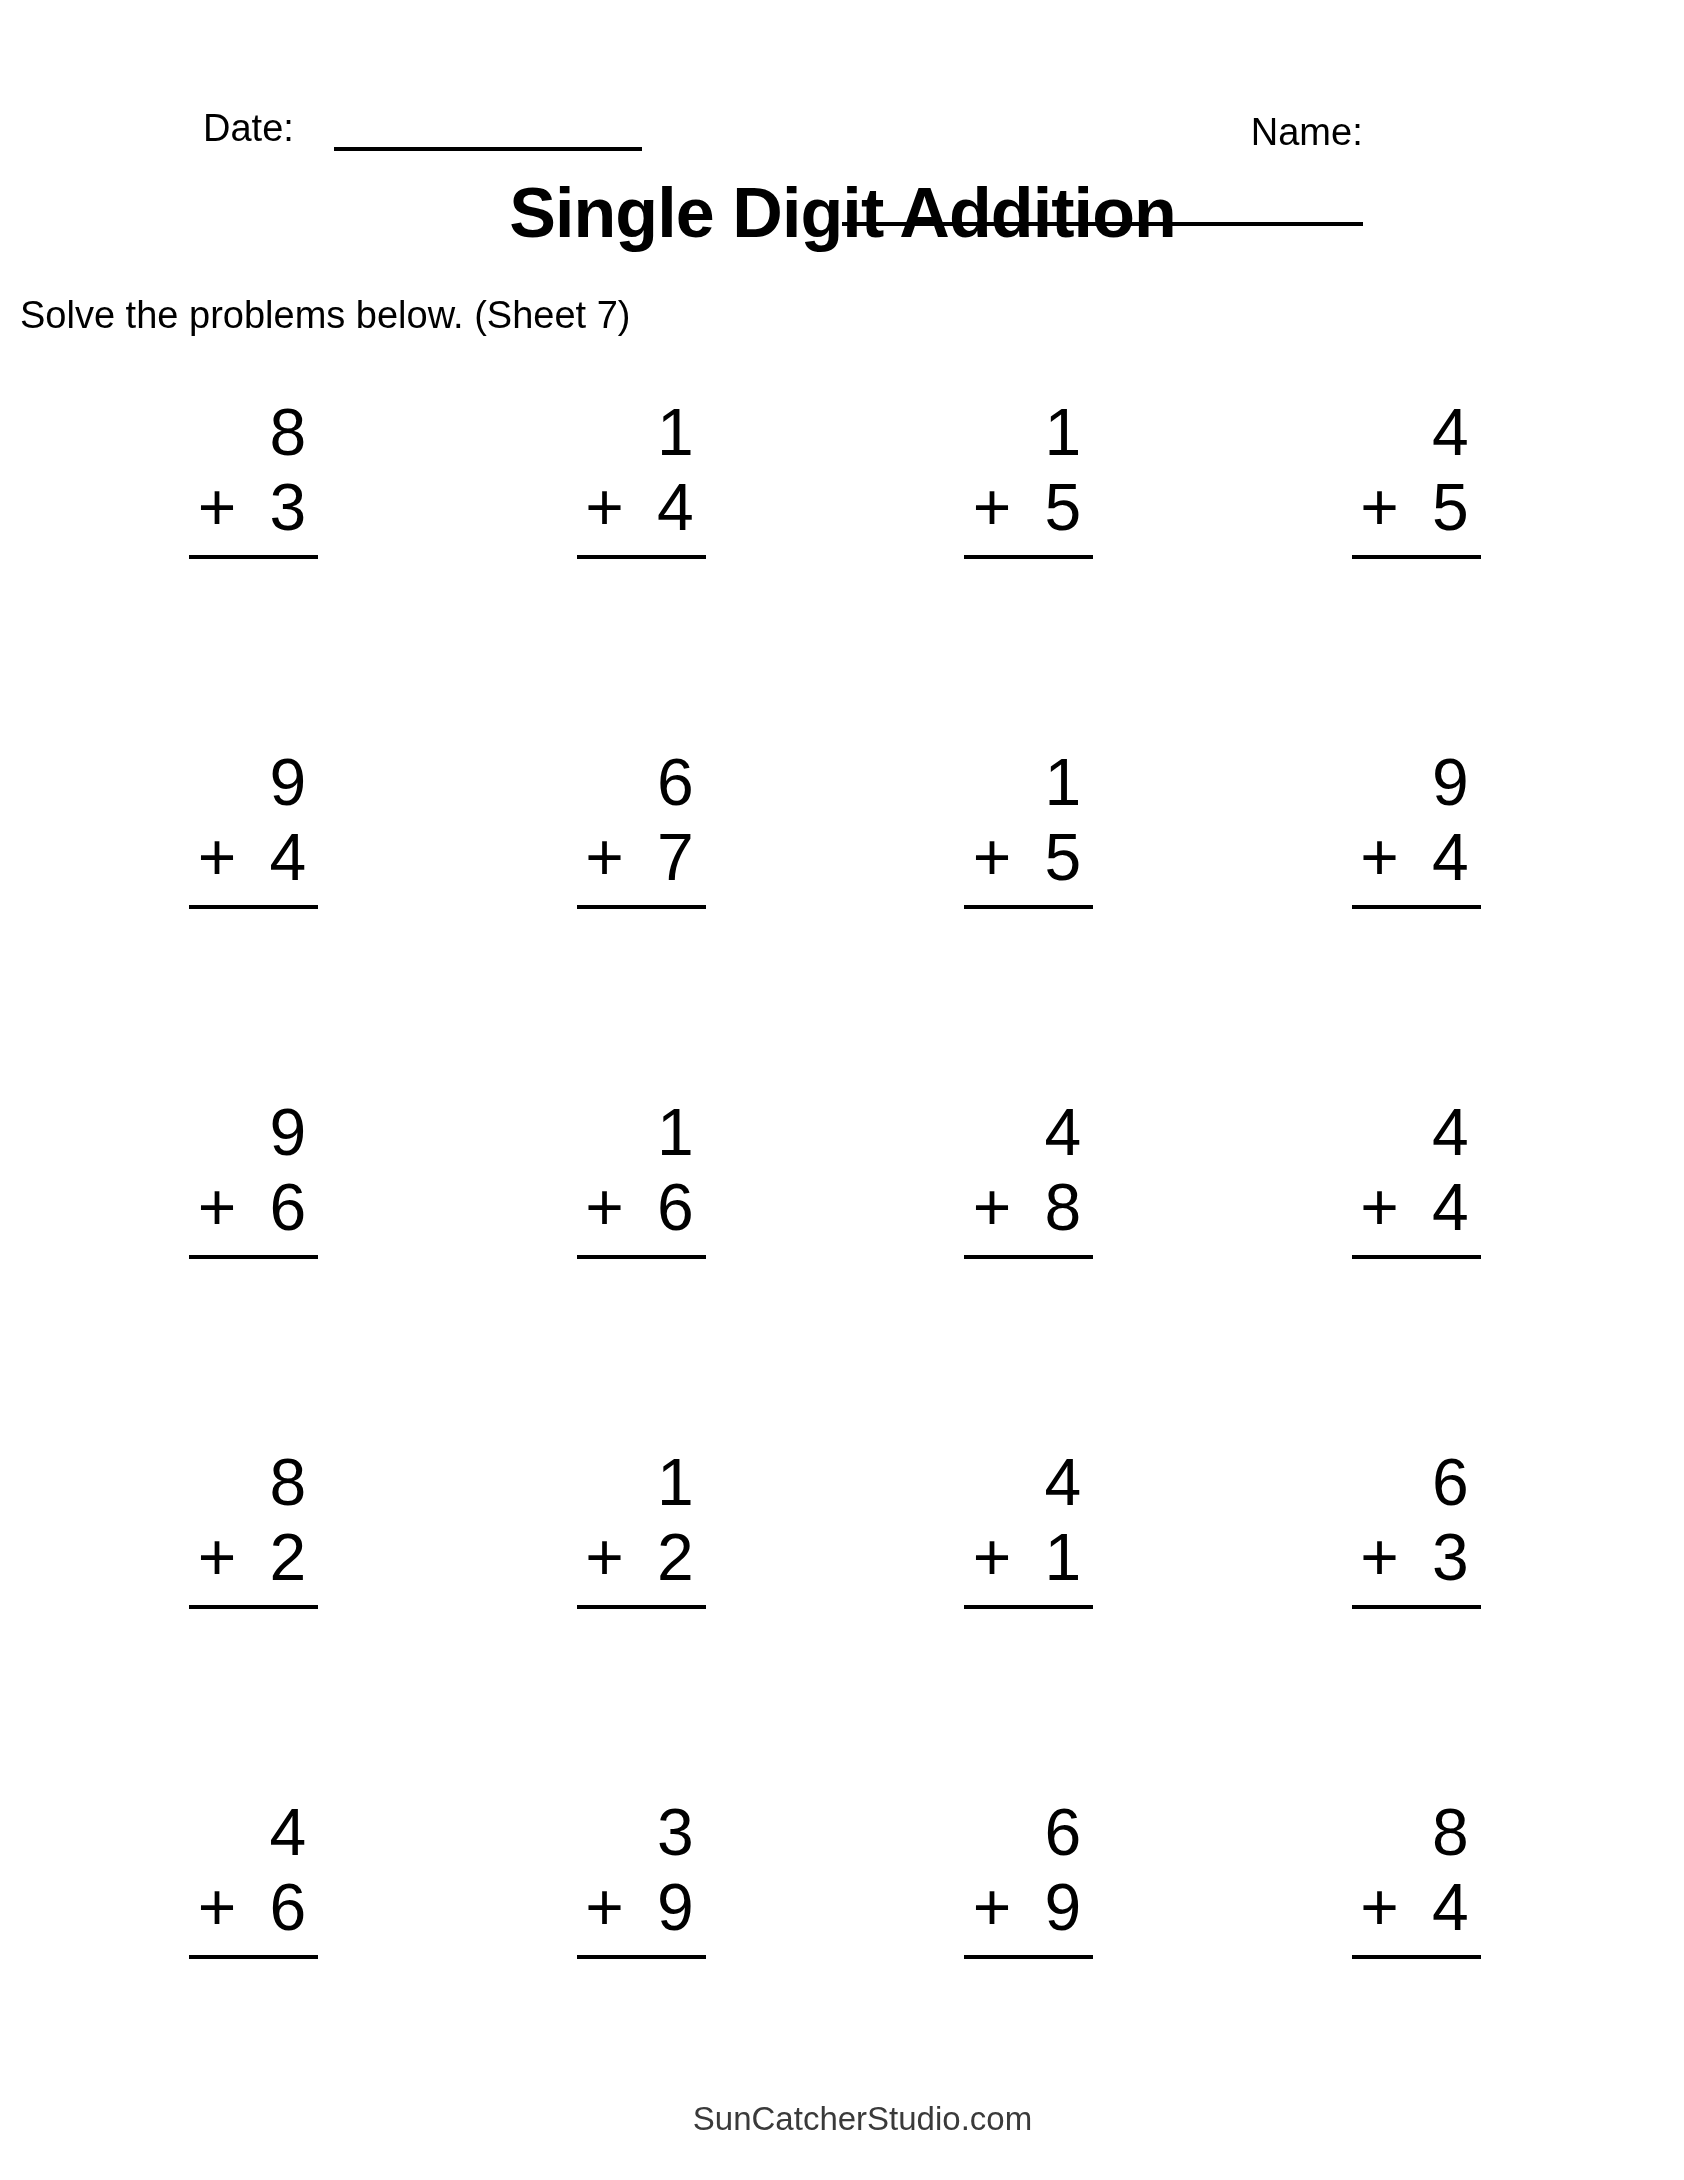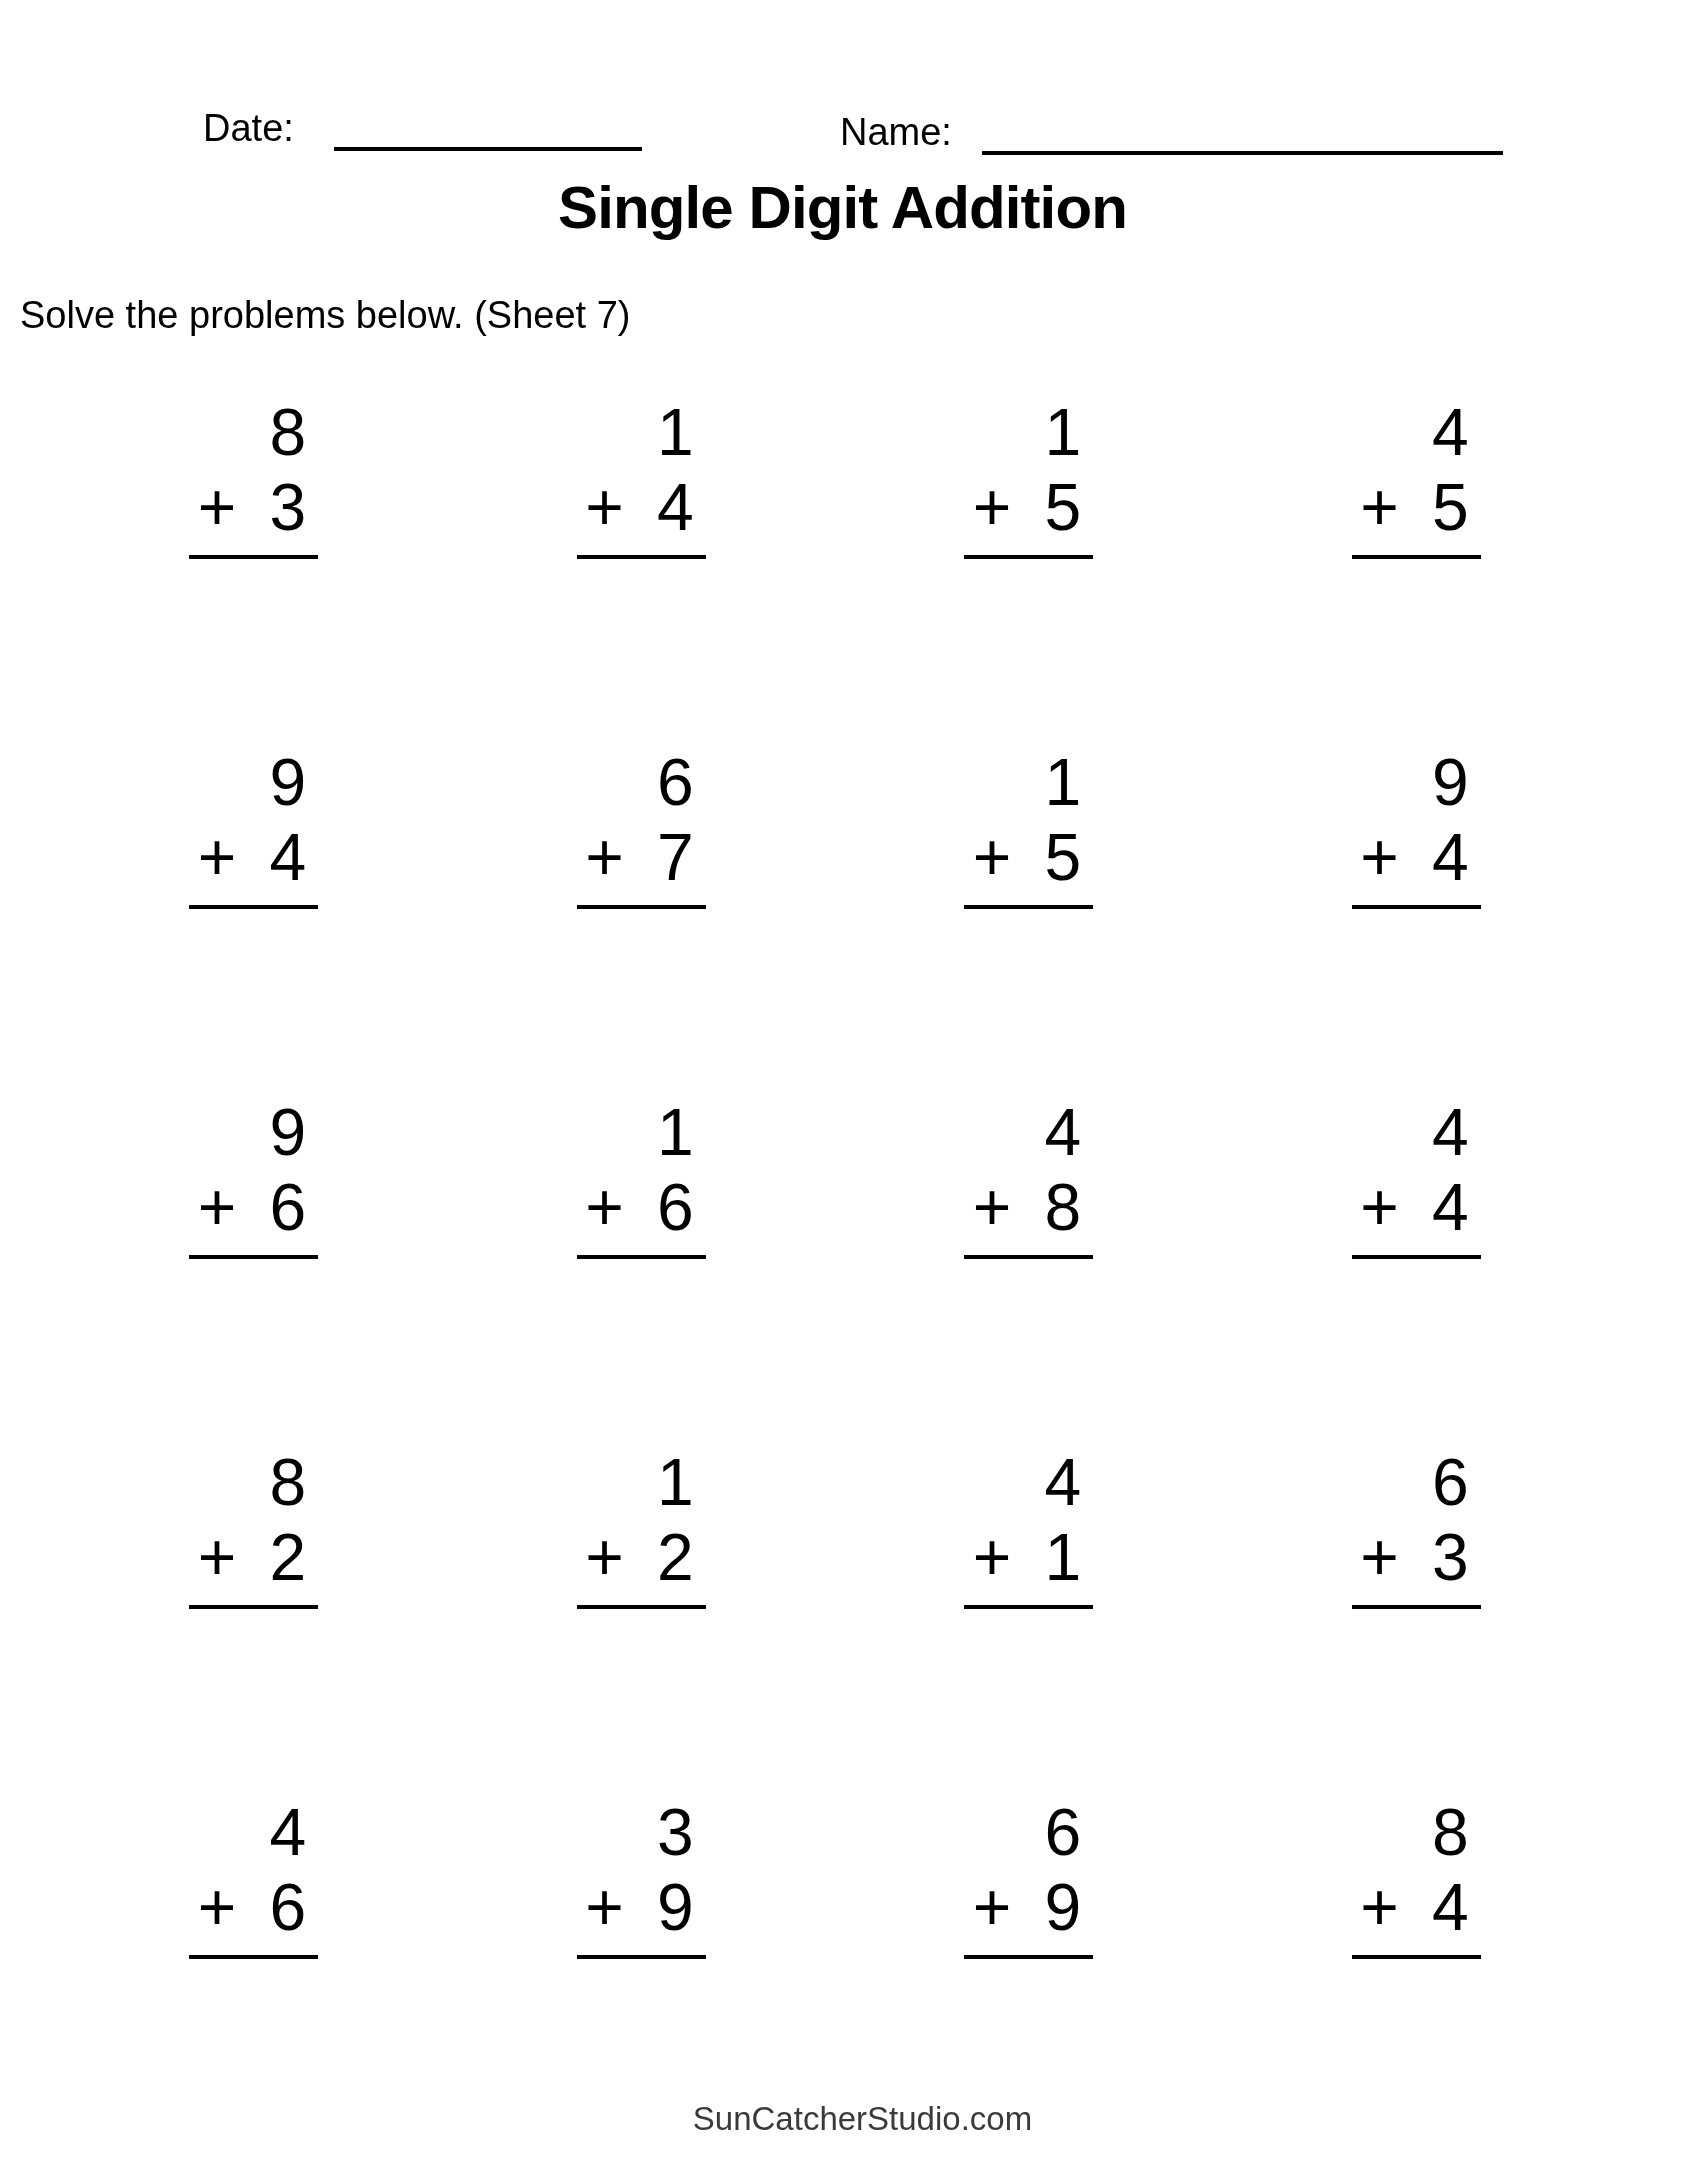--- a/index.html
+++ b/index.html
@@ -8,31 +8,31 @@
     width: 1685px; height: 2181px;
     position: relative;
     font-family: "Liberation Sans", sans-serif;
     color: #000;
     overflow: hidden;
   }
 
   
   .field-group { position: absolute; display: flex; align-items: flex-end; gap: 28px; }
   .date-group { left: 203px; top: 107px; }
-  .name-group { left: 840px; top: 111px; }
+  .name-group { left: 840px; top: 111px; flex-direction: column; }
   .field-label { font-size: 38px; line-height: 1.15; }
   .fill-line { border-bottom: 4.3px solid #000; height: 43px; }
   .date-line { width: 308px; margin-left: 12px; }
   .name-line { width: 521px; margin-left: 1.7px; }
 
   
   .title {
     position: absolute; top: 175px; left: 0; width: 100%;
     text-align: center;
-    font-size: 60px; font-weight: bold;
+    font-size: 70px; font-weight: bold;
     letter-spacing: -0.9px;
     line-height: 1.1;
   }
   .subtitle {
     position: absolute; top: 293px; left: 0; width: 100%;
     text-align: left;
     font-size: 38px;
     line-height: 1.2;
     padding-left: 20px;
   }

